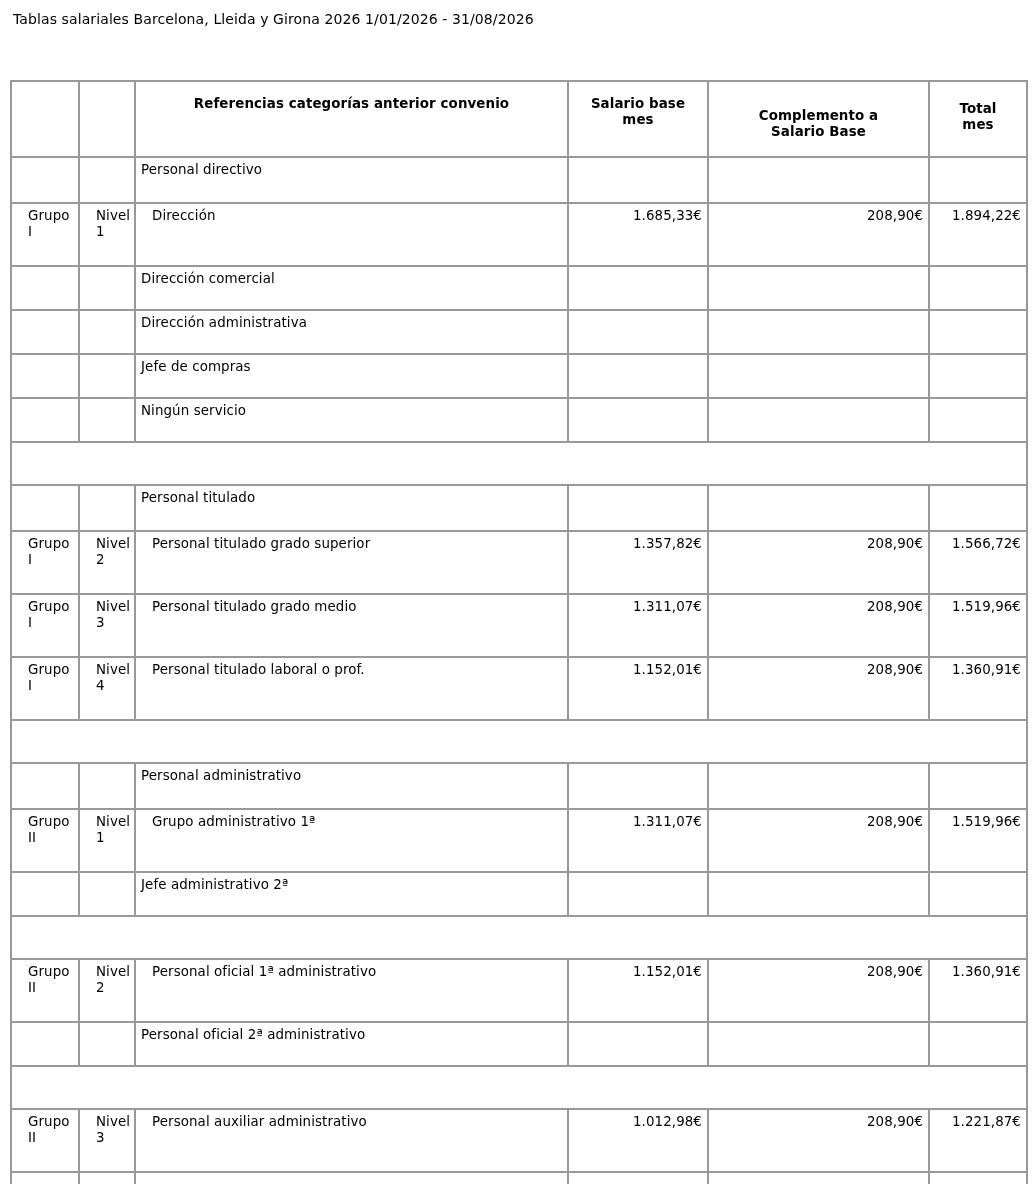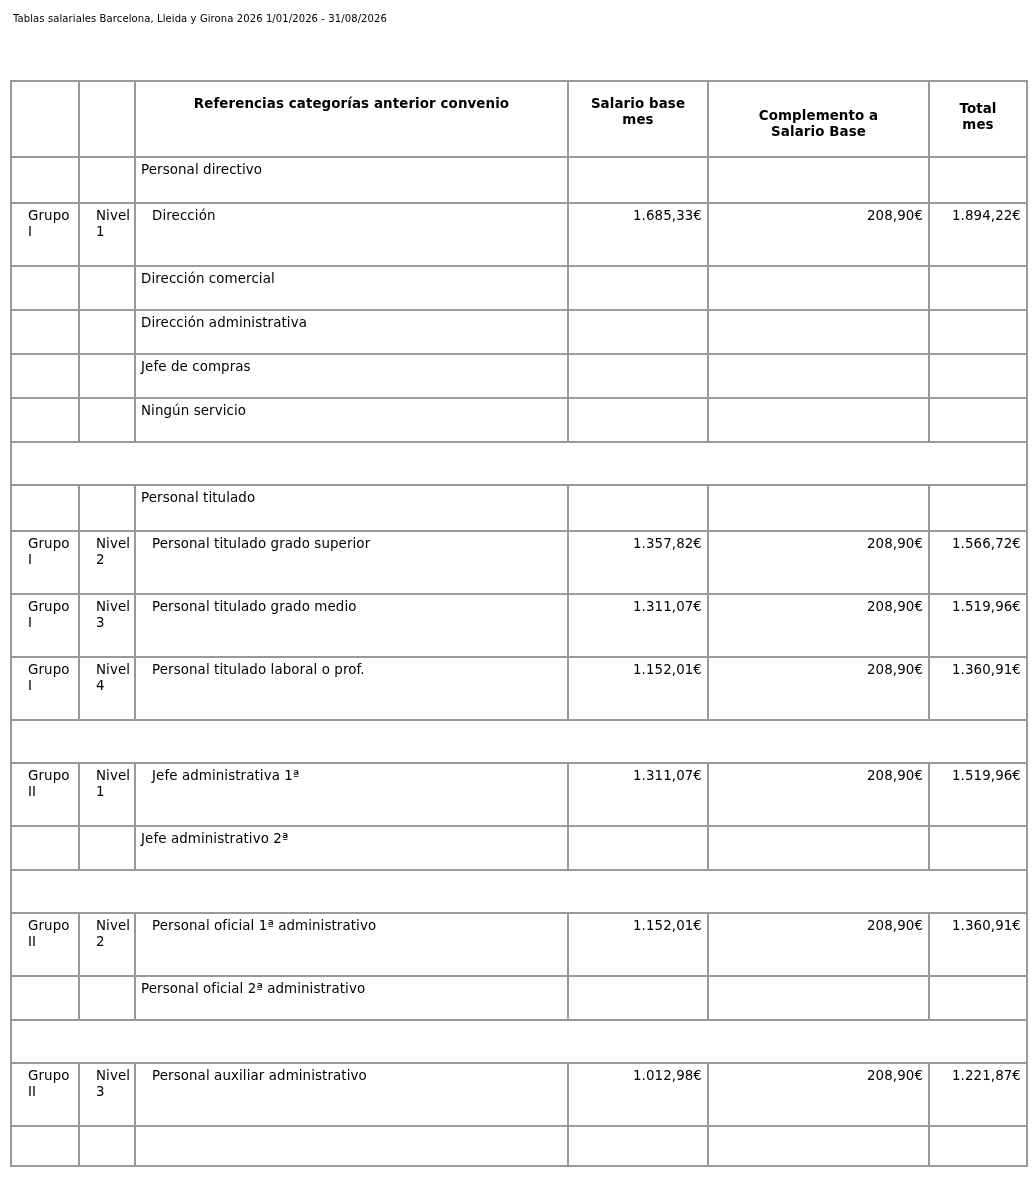--- a/index.html
+++ b/index.html
@@ -9,21 +9,21 @@
   }
   body {
     width: 1035px;
     height: 1184px;
     overflow: hidden;
     color: #000000;
     font-family: "DejaVu Sans", "Liberation Sans", sans-serif;
   }
   .doc-title {
     padding: 10px 0 0 13px;
-    font-size: 10px;
+    font-size: 14px;
     line-height: 18px;
     letter-spacing: 0.1px;
   }
   table.salary {
     border-collapse: collapse;
     table-layout: fixed;
     width: 1016px;
     margin: 52px 0 0 10px;
   }
   .salary th, .salary td {
@@ -194,29 +194,37 @@
       <td>Personal titulado laboral o prof.</td>
       <td class="c-money">1.152,01€</td>
       <td class="c-money">208,90€</td>
       <td class="c-money">1.360,91€</td>
     </tr>
 
     <tr class="spacer">
       <td colspan="6"></td>
     </tr>
 
+    <tr class="sec">
+      <td></td>
+      <td></td>
+      <td class="sec-label">Personal administrativo</td>
+      <td class="c-money"></td>
+      <td class="c-money"></td>
+      <td class="c-money"></td>
+    </tr>
 
     <tr class="tall">
       <td>
           <span class="w-grupo">Grupo II</span>
         </td>
       <td>
           <span class="w-nivel">Nivel 1</span>
         </td>
-      <td>Jefe administrativa 1ª</td>
+      <td>Grupo administrativo 1ª</td>
       <td class="c-money">1.311,07€</td>
       <td class="c-money">208,90€</td>
       <td class="c-money">1.519,96€</td>
     </tr>
 
     <tr class="single">
       <td></td>
       <td></td>
       <td>Jefe administrativo 2ª</td>
       <td class="c-money"></td>

